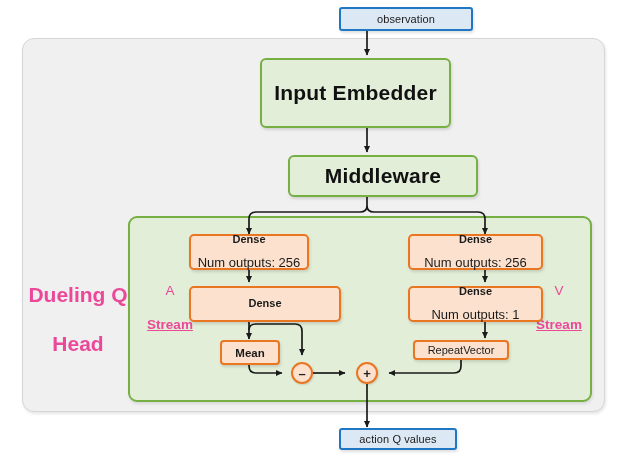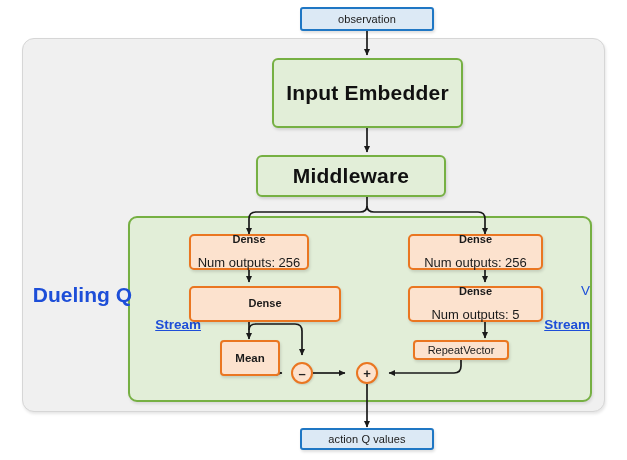--- a/index.html
+++ b/index.html
@@ -50,20 +50,21 @@
     text-align: center;
     box-shadow: 1px 2px 3px rgba(0,0,0,0.13);
   }
   .io-box {
     background: #dce9f5;
     border: 2px solid #1f77c4;
     border-radius: 3px;
     font-size: 11px;
     color: #1a1a1a;
     letter-spacing: 0.1px;
+    margin-left: 39px;
   }
   .mod-box {
     background: #e2eed8;
     border: 2px solid #76b043;
     border-radius: 6px;
     font-size: 21px;
     font-weight: bold;
     color: #111111;
     letter-spacing: 0.2px;
   }
@@ -108,22 +109,22 @@
     justify-content: center;
     font-size: 13px;
     font-weight: bold;
     color: #222;
     line-height: 1;
     box-shadow: 1px 1px 2px rgba(0,0,0,0.12);
   }
   
   .lbl {
     position: absolute;
-    text-align: right;
-    color: #1d4ed8;
+    text-align: center;
+    color: #ec4899;
     white-space: pre-line;
   }
   .lbl-head {
     font-size: 21px;
     font-weight: bold;
     line-height: 1.18;
   }
   .lbl-stream {
     font-size: 13.5px;
     line-height: 1.25;
@@ -180,30 +181,31 @@
       <path d="M461,360 L461,366 Q461,373 454,373 L389,373" marker-end="url(#ah)"></path>
 
       <path d="M367,384 L367,427" marker-end="url(#ah)"></path>
     </g>
   </svg>
 
   <div class="box io-box" style="left:300px; top:7px; width:134px; height:24px;">
     <span>observation</span>
   </div>
 
-  <div class="box mod-box" style="left:272px; top:58px; width:191px; height:70px;">
+  <div class="box mod-box" style="left:260px; top:58px; width:191px; height:70px;">
     <span>Input Embedder</span>
   </div>
 
-  <div class="box mod-box" style="left:256px; top:155px; width:190px; height:42px;">
+  <div class="box mod-box" style="left:288px; top:155px; width:190px; height:42px;">
     <span>Middleware</span>
   </div>
 
   <div class="lbl lbl-head" style="left:24px; top:258px; width:108px;">
     <span>Dueling Q</span><br>
+    <span>Head</span>
   </div>
 
   <div class="lbl lbl-stream" style="left:139px; top:266px; width:62px;">
     <span class="n">A</span>
     <span class="b">Stream</span>
   </div>
 
   <div class="lbl lbl-stream" style="left:528px; top:266px; width:62px;">
     <span class="n">V</span>
     <span class="b">Stream</span>
@@ -211,43 +213,43 @@
 
   <div class="box dense-box" style="left:189px; top:234px; width:120px; height:36px;">
     <span class="dense-title">Dense</span>
     <span class="dense-sub">Num outputs: 256</span>
   </div>
 
   <div class="box dense-box" style="left:189px; top:286px; width:152px; height:36px;">
     <span class="dense-title">Dense</span>
   </div>
 
-  <div class="box op-box" style="left:220px; top:340px; width:60px; height:36px;">
+  <div class="box op-box" style="left:220px; top:340px; width:60px; height:25px;">
     <span>Mean</span>
   </div>
 
   <div class="box dense-box" style="left:408px; top:234px; width:135px; height:36px;">
     <span class="dense-title">Dense</span>
     <span class="dense-sub">Num outputs: 256</span>
   </div>
 
   <div class="box dense-box" style="left:408px; top:286px; width:135px; height:36px;">
     <span class="dense-title">Dense</span>
-    <span class="dense-sub">Num outputs: 5</span>
+    <span class="dense-sub">Num outputs: 1</span>
   </div>
 
   <div class="box op-box thin" style="left:413px; top:340px; width:96px; height:20px;">
     <span>RepeatVector</span>
   </div>
 
   <div class="circ" style="left:291px; top:362px;">
     <span>–</span>
   </div>
 
   <div class="circ" style="left:356px; top:362px;">
     <span>+</span>
   </div>
 
-  <div class="box io-box" style="left:300px; top:428px; width:134px; height:22px;">
+  <div class="box io-box" style="left:300px; top:428px; width:118px; height:22px;">
     <span>action Q values</span>
   </div>
 
 </div>
 
 </body></html>

